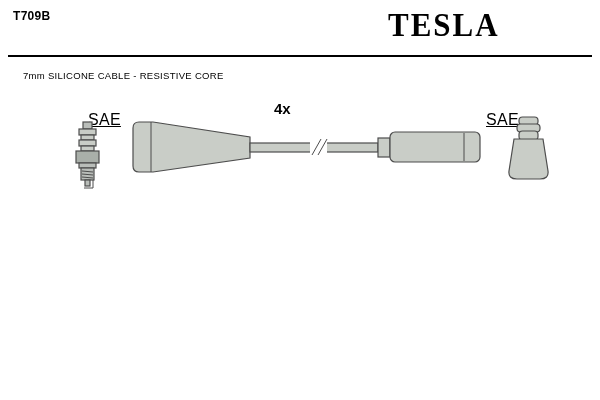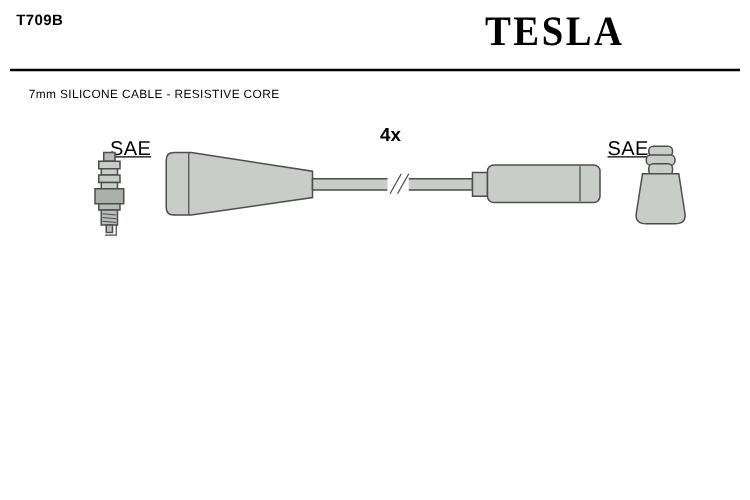--- a/index.html
+++ b/index.html
@@ -21,21 +21,21 @@
     font-family:"Liberation Serif",serif;
     font-weight:bold;font-size:31px;letter-spacing:2px;
     transform:scaleY(1.08);transform-origin:top left;
     color:#000;text-align:left;white-space:nowrap;
   }
   .rule{
     position:absolute;left:8px;right:8px;top:55px;
     border-top:2px solid #000;height:0;
   }
   .qty-label{
-    position:absolute;left:304px;top:100px;
+    position:absolute;left:274px;top:100px;
     font-size:15px;font-weight:bold;
   }
   .sae-label{
     position:absolute;font-size:16px;letter-spacing:0.3px;text-decoration:underline;
   }
   .sae-left{left:88px;top:111px;}
   .sae-right{left:486px;top:111px;}
   svg.diagram{position:absolute;left:0;top:0;}
   .part{stroke:#4d4d4d;stroke-width:1.2;}
   .thin{stroke:#4d4d4d;stroke-width:1;fill:none;}

